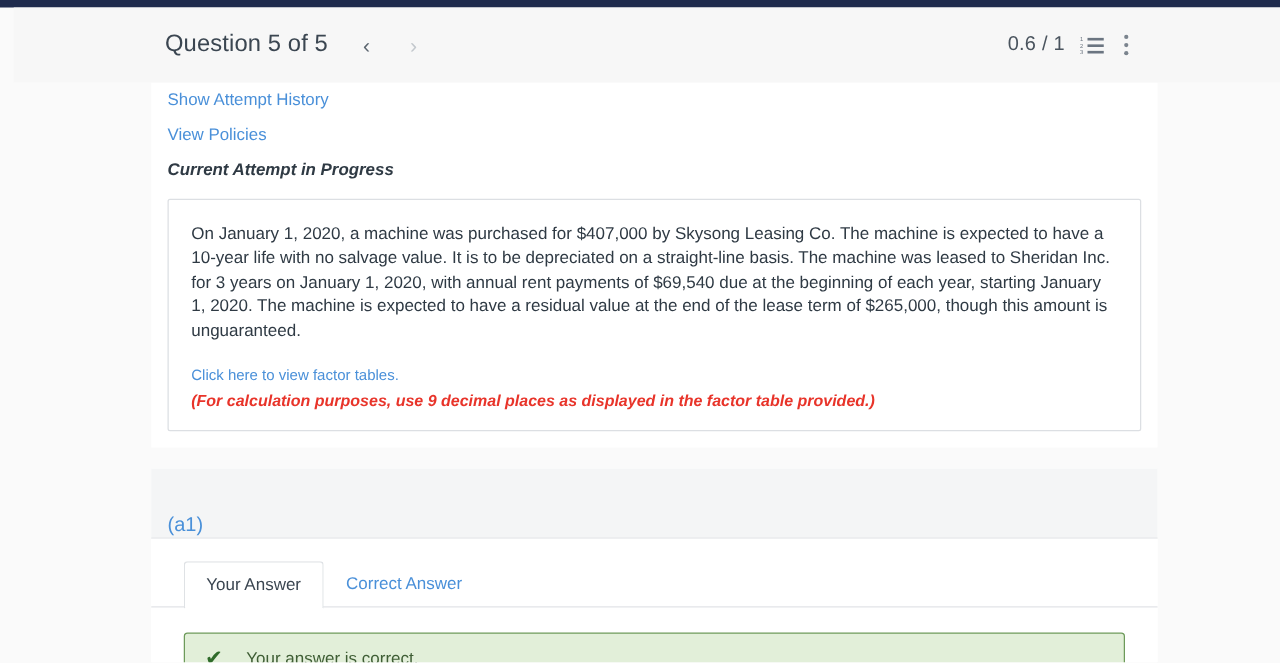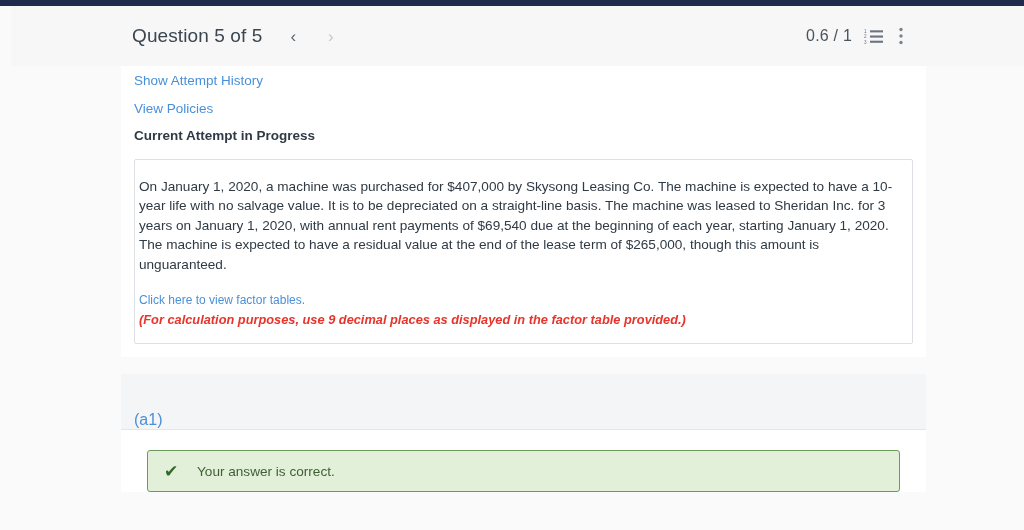--- a/index.html
+++ b/index.html
@@ -108,27 +108,28 @@
     cursor: pointer;
   }
   .link-row { padding-top: 5px; }
   .link-row + .link-row { padding-top: 10px; }
   .attempt-heading {
     font-size: 13.5px;
     font-weight: bold;
     color: #2f3a44;
     padding-top: 11px;
     padding-bottom: 16px;
+    font-style: italic;
   }
 
   
   .problem-box {
     border: 1px solid #dcdfe3;
     border-radius: 2px;
-    padding: 17px 18px 16px 4px;
+    padding: 17px 18px 16px 18px;
     background: #fff;
   }
   .problem-text {
     font-size: 13.6px;
     line-height: 1.43;
     color: #2f3a44;
   }
   .factor-link {
     color: #4a90d9;
     font-size: 12px;
@@ -290,20 +291,27 @@
       <div class="card1-bottom"></div>
     </div>
 
     <div class="card-gap"></div>
 
     <div class="card">
       <div class="section-header">
         <span class="section-label">(a1)</span>
       </div>
 
+      <div class="tabs-wrap">
+        <div class="tabs">
+          <button class="tab active">Your Answer</button>
+          <button class="tab inactive">Correct Answer</button>
+        </div>
+        <div class="tabs-underline"></div>
+      </div>
 
       <div class="tab-panel">
         <div class="alert-success">
           <span class="check-icon">✔</span>
           <span class="alert-text">Your answer is correct.</span>
         </div>
 
       </div>
     </div>
 

